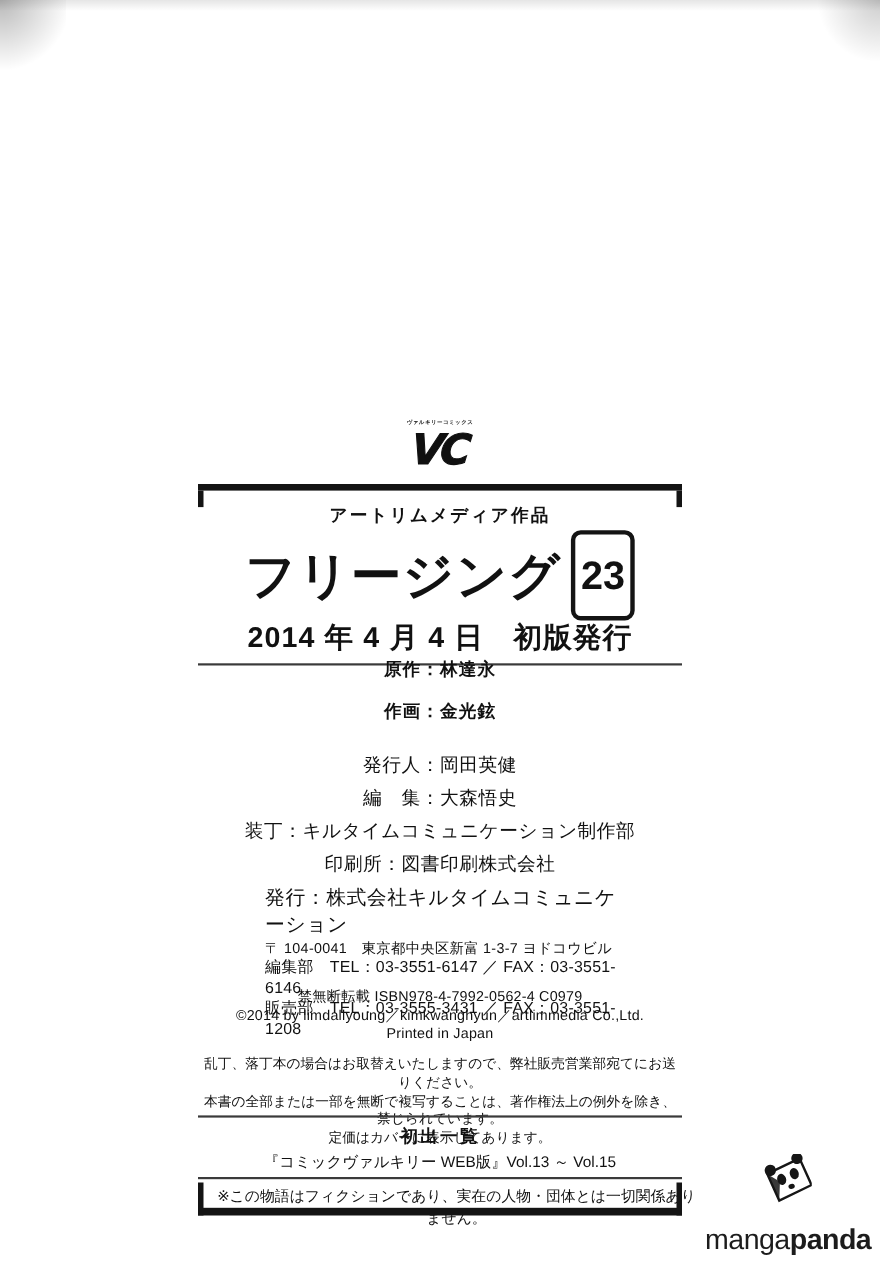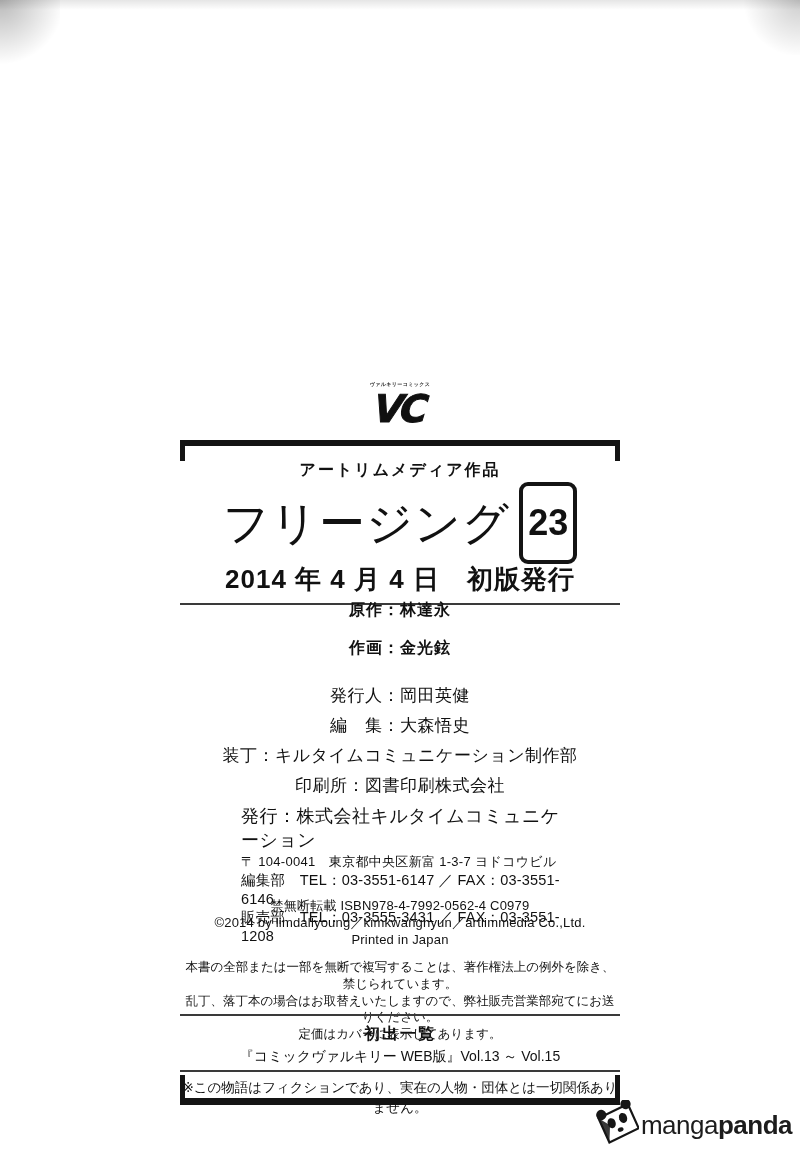--- a/index.html
+++ b/index.html
@@ -78,21 +78,21 @@
     font-weight: bold;
     letter-spacing: 2px;
     line-height: 24px;
   }
   .series-title-row {
     line-height: 54px;
     white-space: nowrap;
   }
   .series-title {
     font-size: 46px;
-    font-weight: normal;
+    font-weight: bold;
     letter-spacing: 1px;
   }
   .vol-box {
     display: inline-block;
     vertical-align: 4px;
     margin-left: 9px;
     border: 4px solid #141414;
     border-radius: 9px;
     font-size: 36px;
     line-height: 40px;
@@ -144,37 +144,38 @@
   }
   .rule-1 { top: 1014px; }
   .rule-2 { top: 1070px; }
 
   
   .firstpub-block { top: 1021px; }
   .firstpub-heading { font-size: 16px; font-weight: bold; letter-spacing: 2px; line-height: 25px; }
   .firstpub-detail  { font-size: 14px; line-height: 20px; }
 
   
-  .fiction-note-block { top: 1078px; }
+  .fiction-note-block { top: 1078px; padding-left: 15px; }
   .fiction-note { font-size: 13.5px; font-weight: 500; line-height: 20px; }
 
   .bottom-bracket {
     top: 1075px; left: 180px; width: 440px; height: 30px;
     box-sizing: border-box;
     border-left: 5px solid #141414;
     border-right: 5px solid #141414;
     border-bottom: 7px solid #141414;
   }
 
   
   .watermark {
     right: 8px; bottom: 2px;
     display: flex;
     align-items: center;
     gap: 2px;
+    flex-direction: column;
   }
   .wm-text {
     font-size: 26px;
     letter-spacing: -0.5px;
     color: #1c1c1c;
     line-height: 48px;
     white-space: nowrap;
   }
   .wm-light { font-weight: 500; }
   .wm-bold  { font-weight: 800; }
@@ -218,22 +219,22 @@
   <div class="pub-tel">販売部　TEL：03-3555-3431 ／ FAX：03-3551-1208</div>
 </div>
 
 <div class="abs centered legal-block">
   <div class="legal-line">禁無断転載 ISBN978-4-7992-0562-4 C0979</div>
   <div class="legal-line">©2014 by limdallyoung／kimkwanghyun／artlimmedia Co.,Ltd.</div>
   <div class="legal-line">Printed in Japan</div>
 </div>
 
 <div class="abs centered notice-block">
+  <div class="notice-line">乱丁、落丁本の場合はお取替えいたしますので、弊社販売営業部宛てにお送りください。</div>
   <div class="notice-line">本書の全部または一部を無断で複写することは、著作権法上の例外を除き、禁じられています。</div>
-  <div class="notice-line">乱丁、落丁本の場合はお取替えいたしますので、弊社販売営業部宛てにお送りください。</div>
   <div class="notice-line">定価はカバーに表示してあります。</div>
 </div>
 
 <div class="abs rule rule-1"></div>
 
 <div class="abs centered firstpub-block">
   <div class="firstpub-heading">初出一覧</div>
   <div class="firstpub-detail">『コミックヴァルキリー WEB版』Vol.13 ～ Vol.15</div>
 </div>
 

